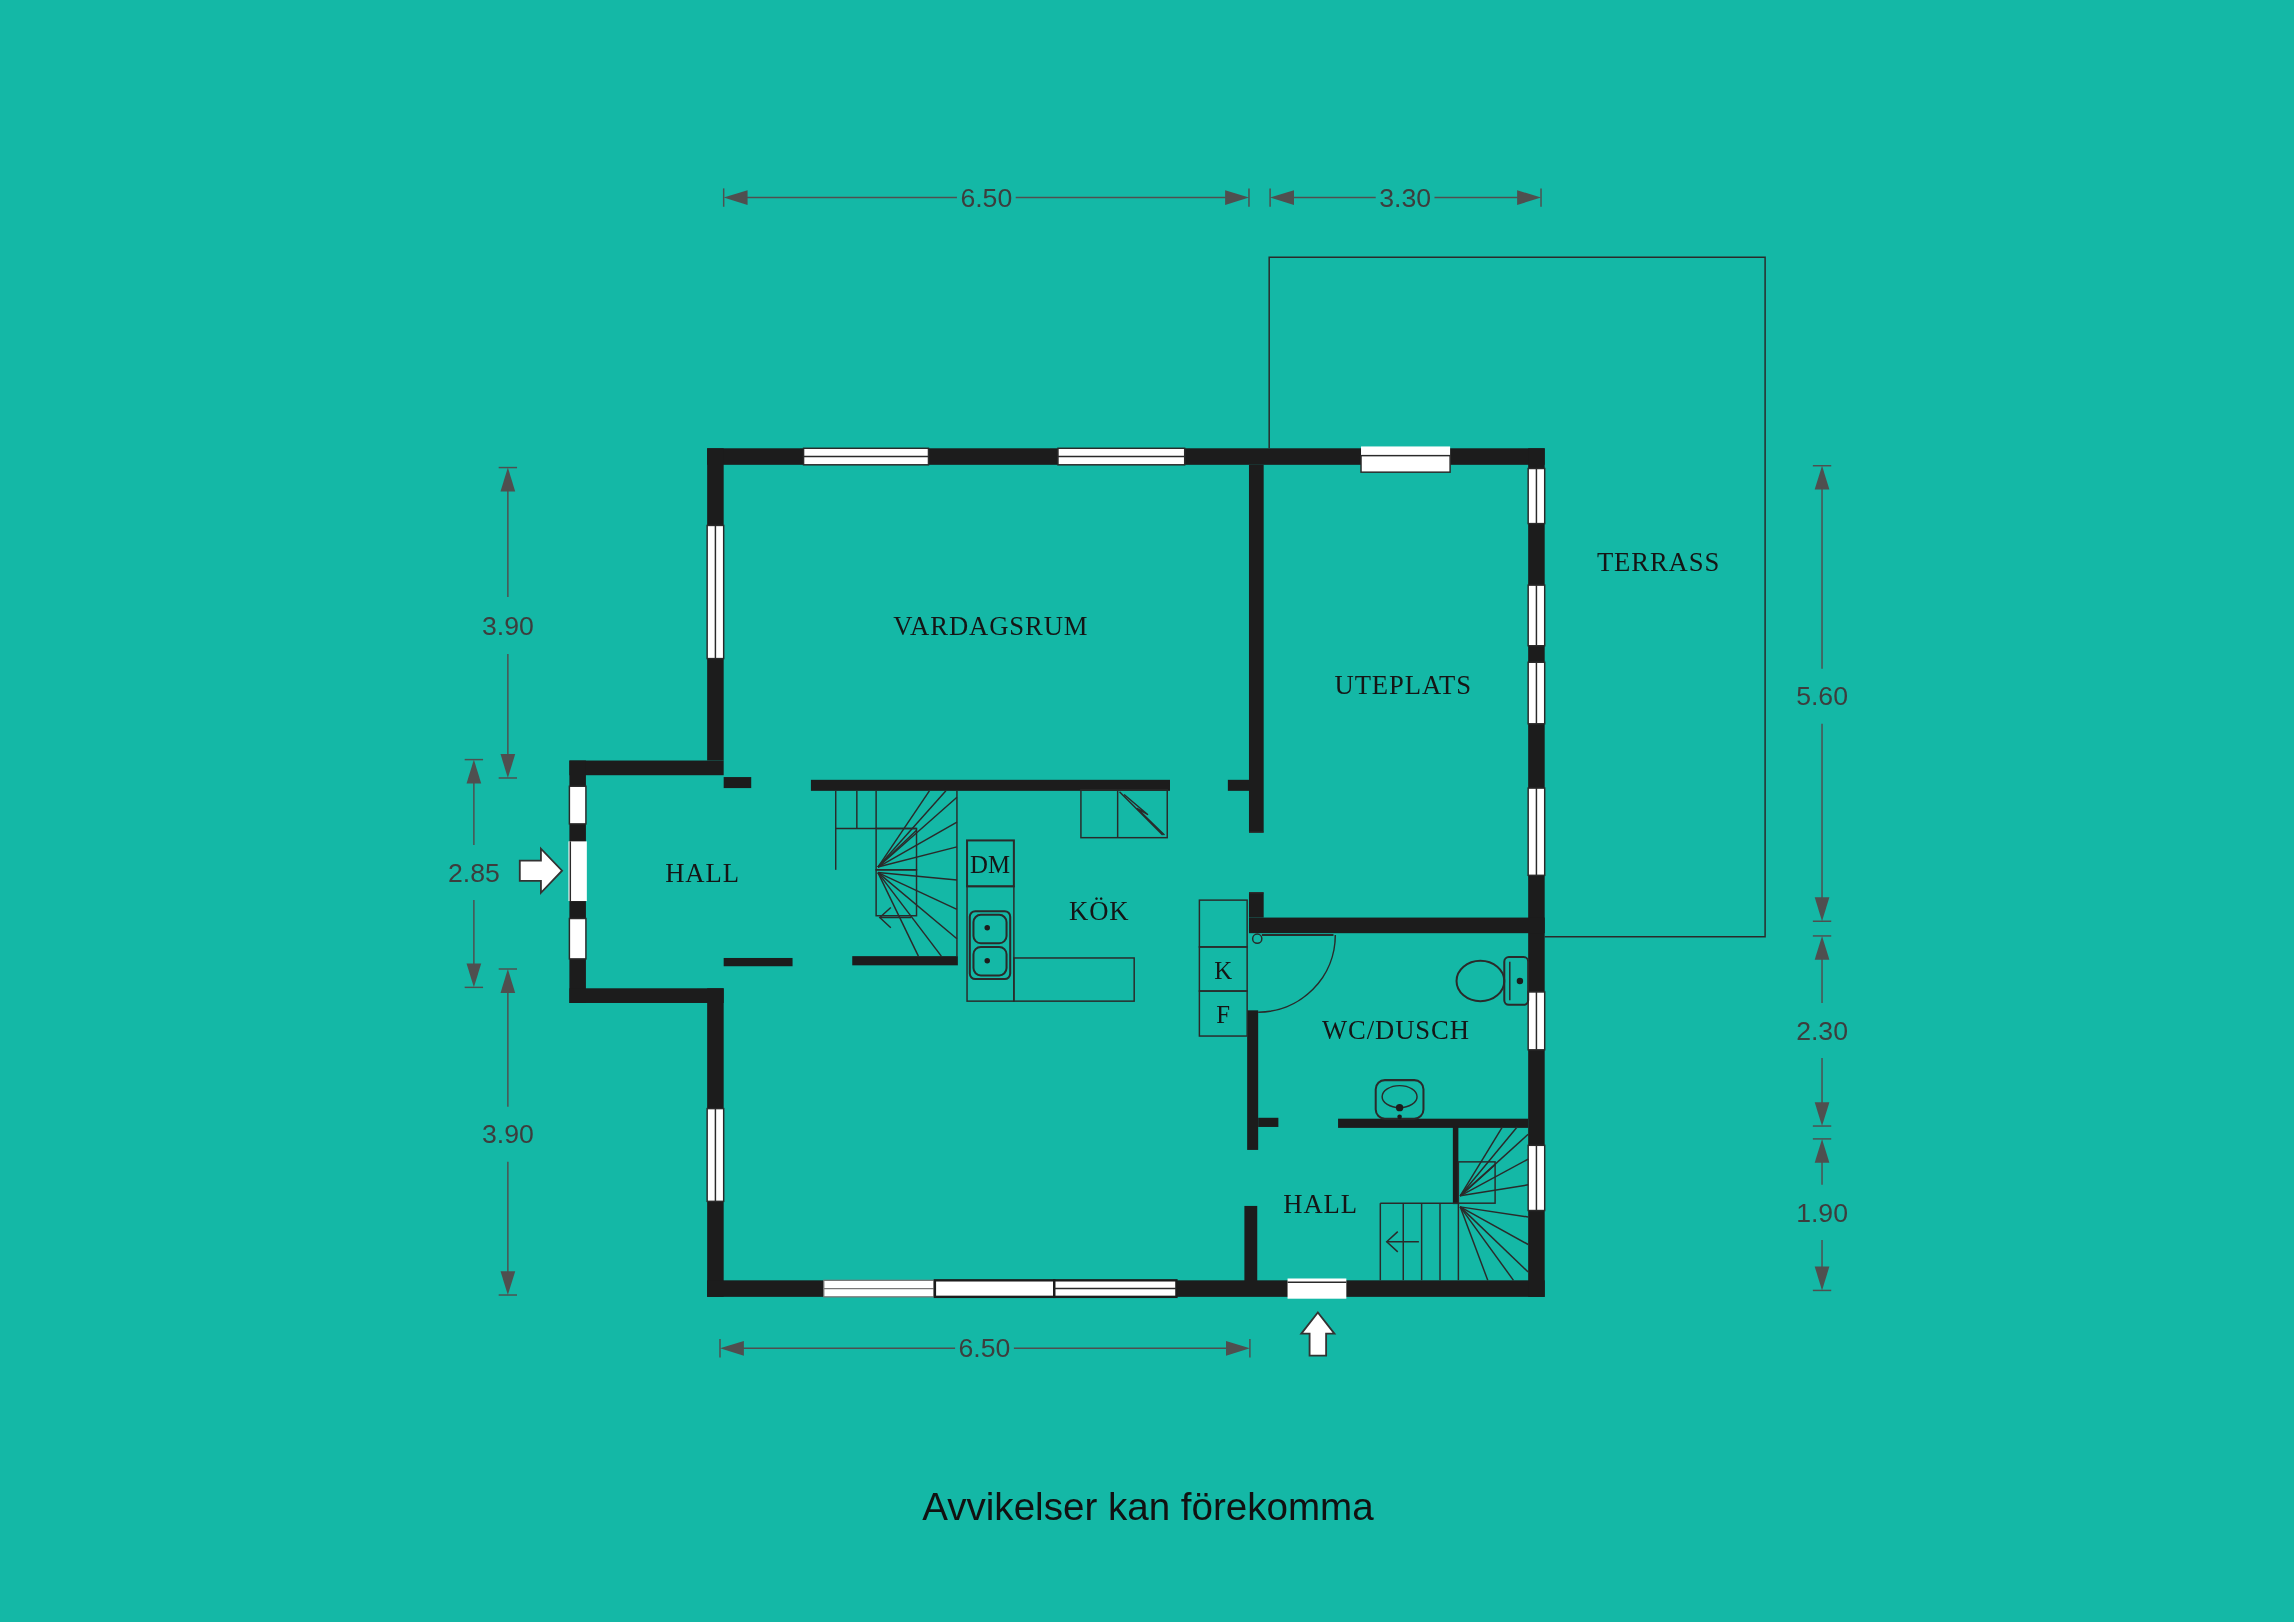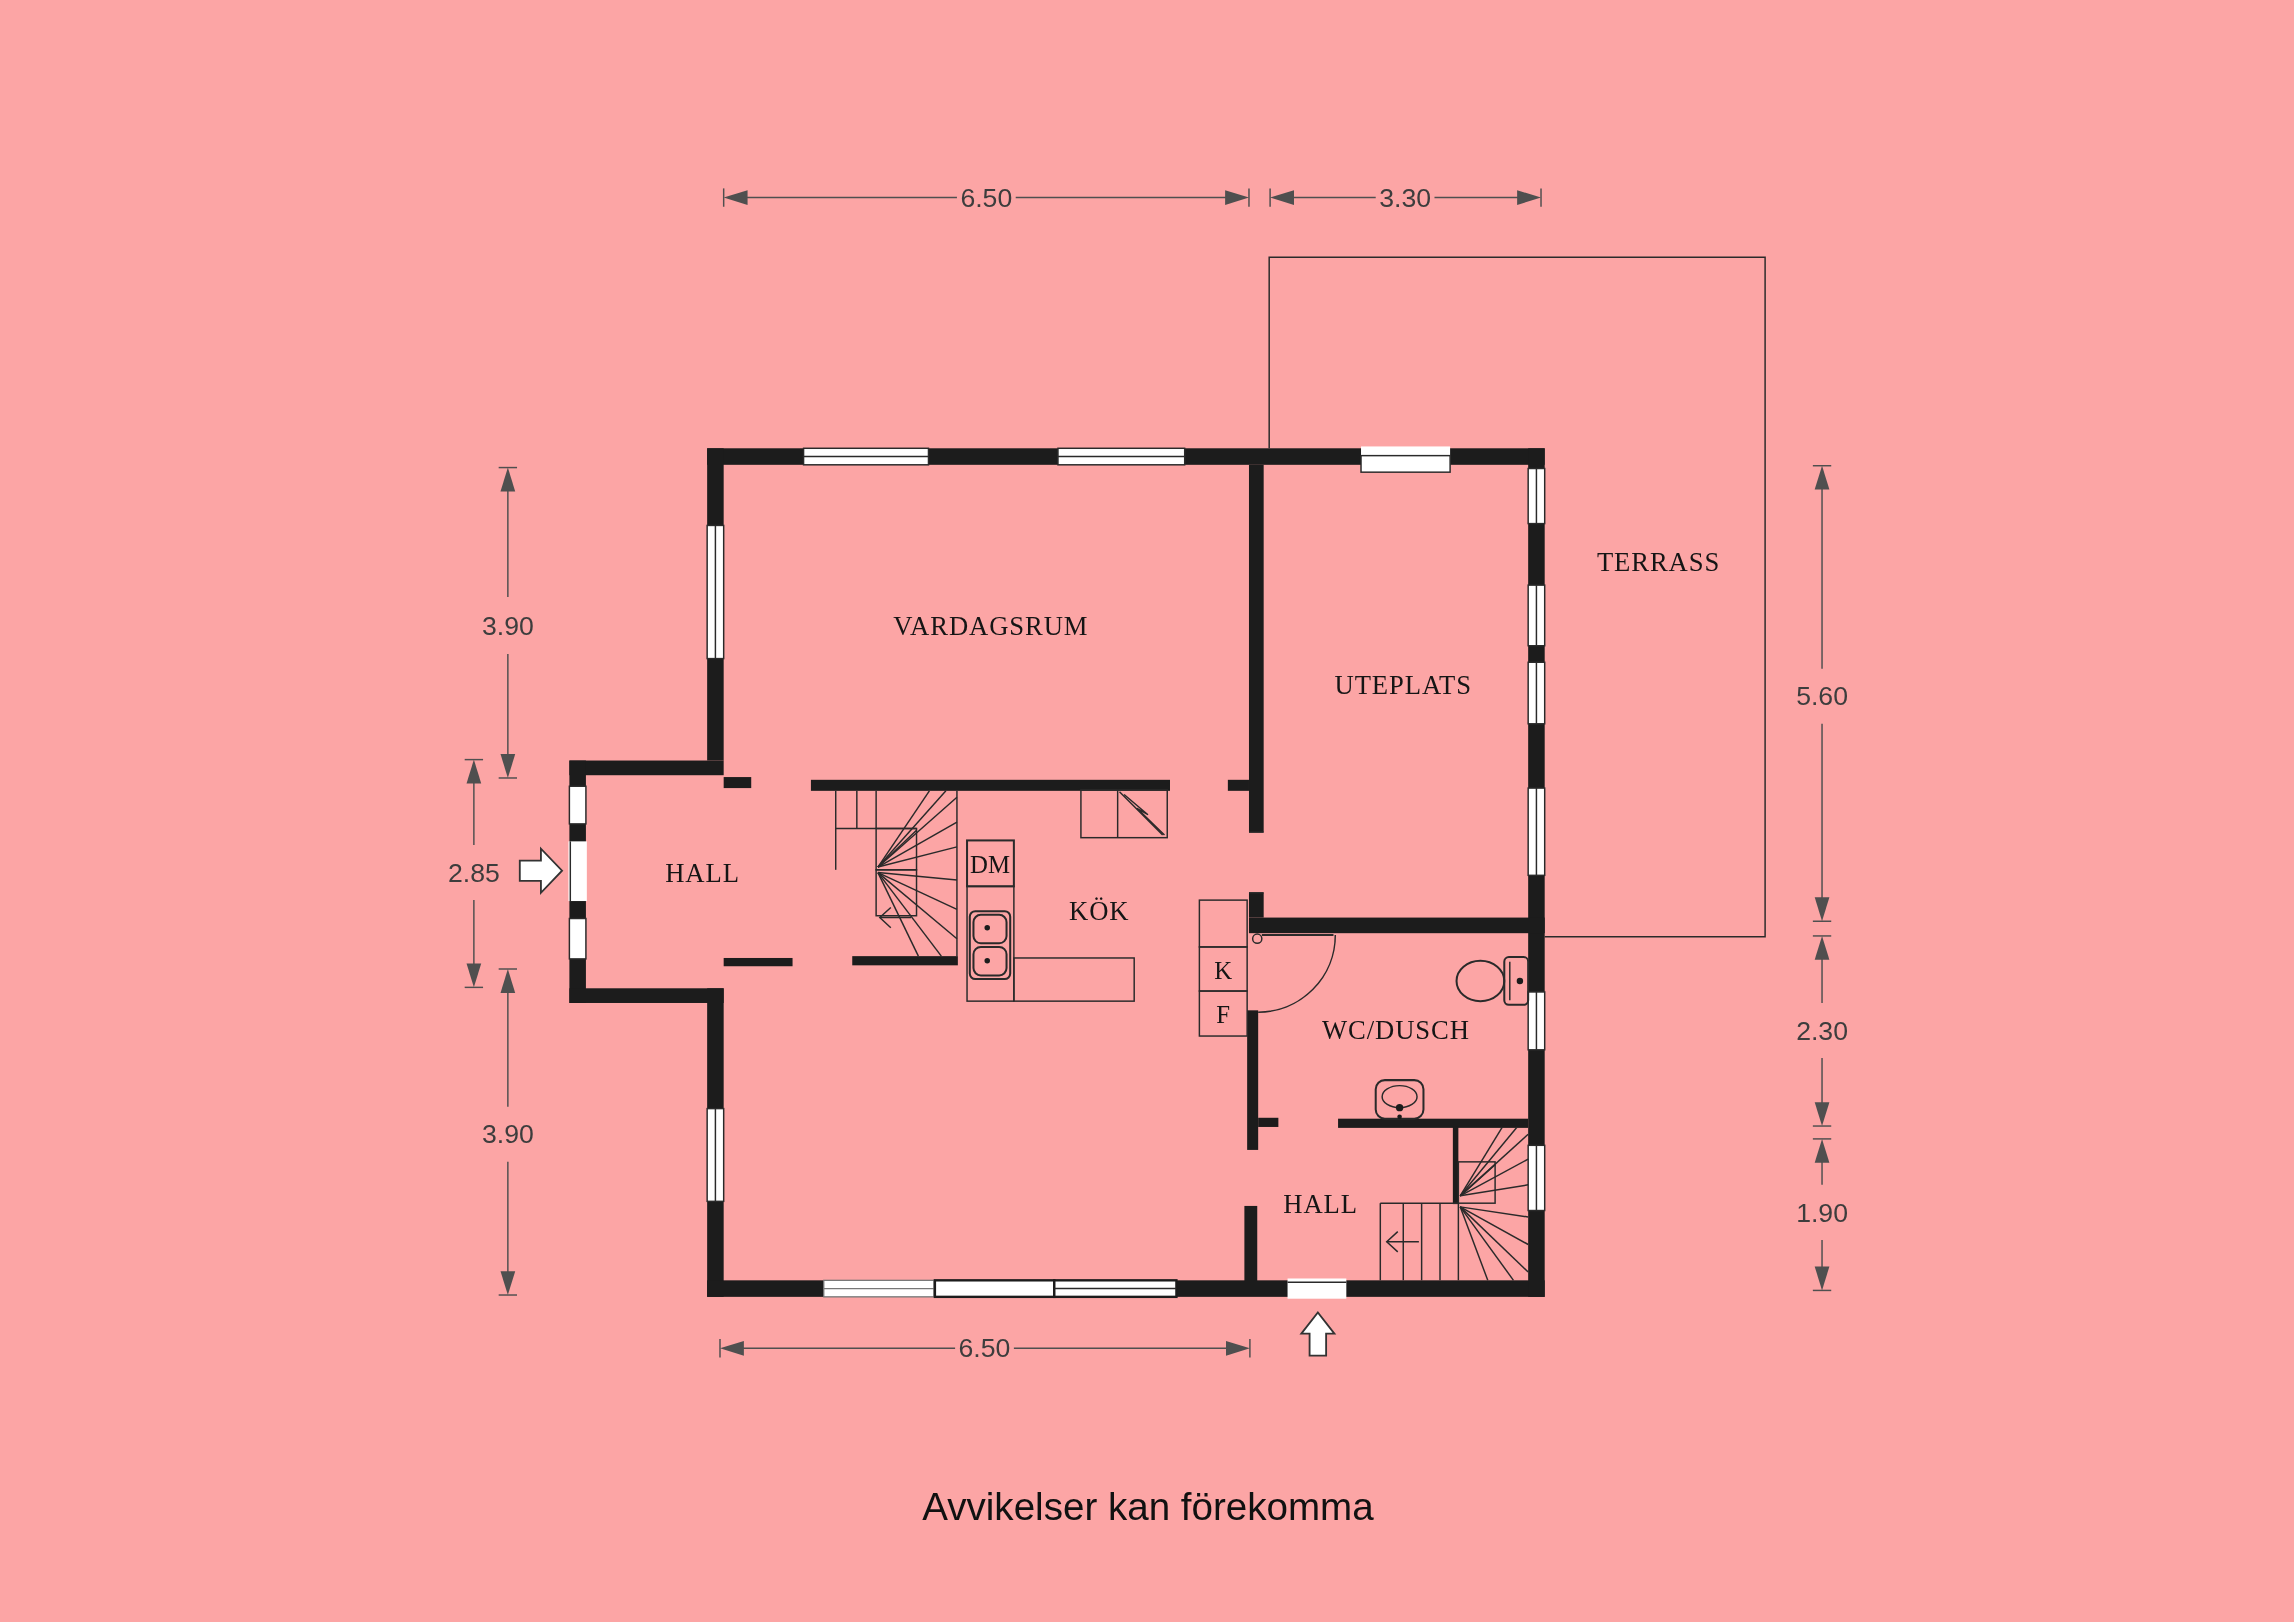--- a/index.html
+++ b/index.html
@@ -1,16 +1,16 @@
 <!DOCTYPE html>
 <html style="font-size:14.7px"><head>
 <meta charset="utf-8">
 <style>
   html,body{margin:0;padding:0;background:#ffffff;}
-  .page{position:relative;width:2295px;height:1623px;background:#fca5a5;overflow:hidden;text-decoration:underline;}
+  .page{position:relative;width:2295px;height:1623px;background:#14b8a6;overflow:hidden;text-decoration:underline;}
   svg{display:block;}
   text{user-select:none;}
   .room-label{font-family:"Liberation Serif","DejaVu Serif",serif;fill:#151515;font-size:29px;letter-spacing:1px;}
   .small-label{font-family:"Liberation Serif","DejaVu Serif",serif;fill:#151515;font-size:27px;}
   .dim-label{font-family:"Liberation Sans","DejaVu Sans",sans-serif;fill:#3d3d3d;font-size:29px;}
   .note-label{font-family:"Liberation Sans","DejaVu Sans",sans-serif;fill:#111;font-size:42px;}
   .wall{fill:#1c1c1c;stroke:none;}
   .win{fill:#ffffff;stroke:#2a2a2a;stroke-width:1.6;}
   .winA{fill:#ffffff;stroke:#777;stroke-width:1.4;}
   .winB{fill:#ffffff;stroke:#1c1c1c;stroke-width:2.6;}

